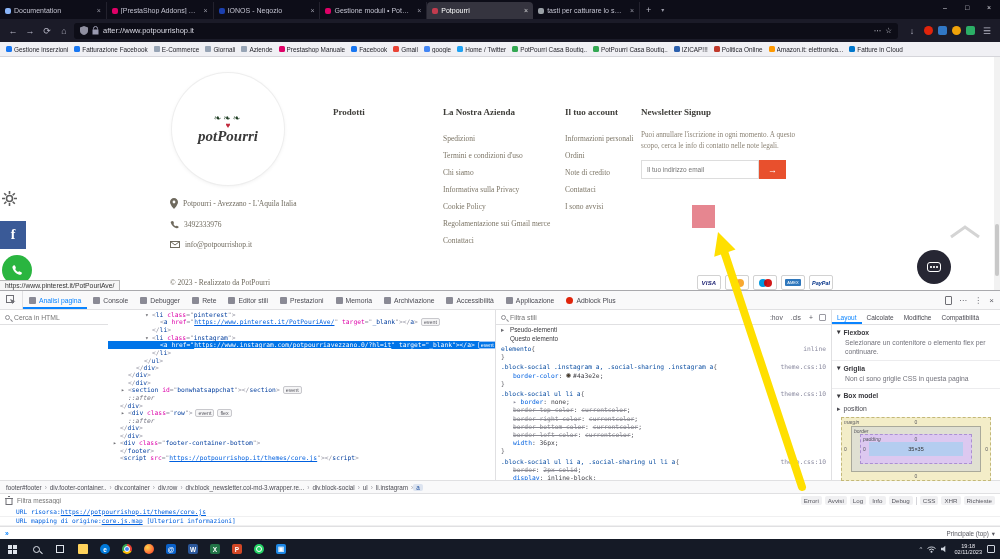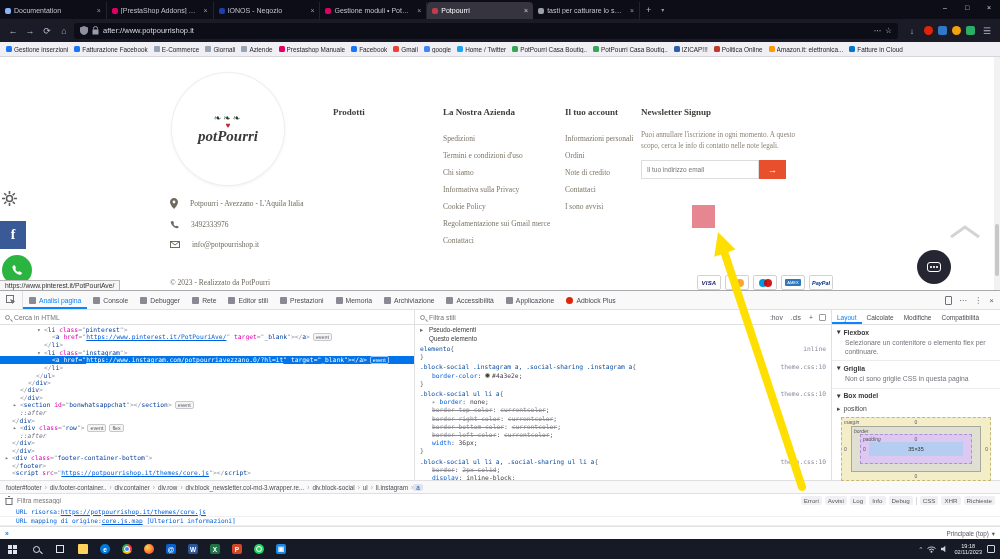--- a/index.html
+++ b/index.html
@@ -45,21 +45,21 @@
 .logo .heart{color:#c0273a;font-size:8px;line-height:4px}
 #fcols{position:absolute;left:333px;top:50px;display:flex;gap:10px}
 .fhead{font-size:9px;font-weight:bold;color:#3f3e3a;margin-bottom:13px}
 .flink{font-size:7.5px;color:#7c7566;line-height:17px;cursor:pointer}
 .nlcol{width:170px}
 .nltext{font-size:7.2px;line-height:10.5px;color:#8b8375;margin-bottom:9px;width:160px}
 .nlrow{display:flex}
 .nlinput{width:118px;height:19px;border:1px solid #ddd;background:#fff;font-size:6.5px;padding:0 5px;color:#555;font-family:"Liberation Sans",sans-serif;outline:none}
 .nlbtn{width:27px;height:19px;background:#e8502d;color:#fff;border:none;font-size:9px;display:flex;align-items:center;justify-content:center}
 .contact{position:absolute;left:170px;top:141px;font-size:7.5px}
-.crow{display:flex;align-items:center;gap:12px;margin-bottom:11px}
+.crow{display:flex;align-items:center;gap:5px;margin-bottom:11px}
 .copyright{position:absolute;left:170px;top:221px;font-size:7.5px;color:#6f6a5e}
 #pays{position:absolute;left:697px;top:218px;display:flex;gap:4px}
 .pay{width:24px;height:15px;background:#fff;border:1px solid #d2d2d2;border-radius:2px;display:flex;align-items:center;justify-content:center;font-family:"Liberation Sans",sans-serif}
 .visa{font-style:italic;font-weight:bold;font-size:6px;color:#1a1f71;letter-spacing:.2px}
 .paypal{font-style:italic;font-weight:bold;font-size:5.5px;color:#003087}
 .amex{background:#2e77bc;color:#fff;font-size:4px;padding:1px 2px;border-radius:1px}
 .cir{width:8px;height:8px;border-radius:50%;display:inline-block}
 .c1{background:#eb001b}.c2{background:#f79e1b;margin-left:-3px;opacity:.9}
 .c3{background:#0099df}.c4{background:#cc0000;margin-left:-3px;opacity:.9}
 .hl-pink{position:absolute;left:692px;top:148px;width:23px;height:23px;background:rgba(226,113,124,.85)}
@@ -79,21 +79,21 @@
 .dt-toolbar{height:19px;border-bottom:1px solid #e0e0e2;display:flex;align-items:center;background:#f9f9fa;flex:none}
 .picker{padding:0 6px;border-right:1px solid #e0e0e2;height:100%;display:flex;align-items:center}
 #dt-tools{display:flex;align-items:center;height:100%}
 .tool{display:flex;align-items:center;gap:3px;padding:0 6px;height:100%;color:#4a4a52;white-space:nowrap}
 .tool.on{color:#0a84ff;box-shadow:inset 0 -2px 0 #0a84ff}
 .tic{width:7px;height:7px;background:#8a8a95;border-radius:1px;flex:none}
 .tic.abp{background:#e0240b;border-radius:50%}
 .dt-ricons{margin-left:auto;display:flex;align-items:center;gap:7px;padding-right:6px;color:#5f5f66;font-size:8px}
 .resp-ic{width:7px;height:9px;border:1px solid #6f6f75;border-radius:1px}
 .dt-main{flex:1;display:flex;min-height:0}
-.dt-left{width:415px;border-right:1px solid #e0e0e2;display:flex;flex-direction:column;min-width:0}
+.dt-left{width:496px;border-right:1px solid #e0e0e2;display:flex;flex-direction:row;min-width:0}
 .dt-mid{flex:1;border-right:1px solid #e0e0e2;display:flex;flex-direction:column;min-width:0}
 .dt-right{width:168px;display:flex;flex-direction:column;min-width:0}
 .srow{height:15px;border-bottom:1px solid #e0e0e2;display:flex;align-items:center;gap:4px;padding:0 5px;flex:none}
 .srow input{border:none;outline:none;flex:1;font-size:6.8px;color:#38383d;background:transparent;font-family:"Liberation Sans",sans-serif}
 .mag{width:5px;height:5px;border:1px solid #8f8f94;border-radius:50%;position:relative;flex:none}
 .mag::after{content:"";position:absolute;left:4px;top:4px;width:3px;height:1px;background:#8f8f94;transform:rotate(45deg)}
 .sbtn{color:#585860;padding:0 2px}
 .sicon{width:7px;height:7px;border:1px solid #9a9aa2;border-radius:1px}
 #tree{flex:1;overflow:hidden;font-family:"DejaVu Sans Mono",monospace;font-size:6.3px;line-height:7.4px;padding-top:1px}
 .tl{white-space:nowrap}

